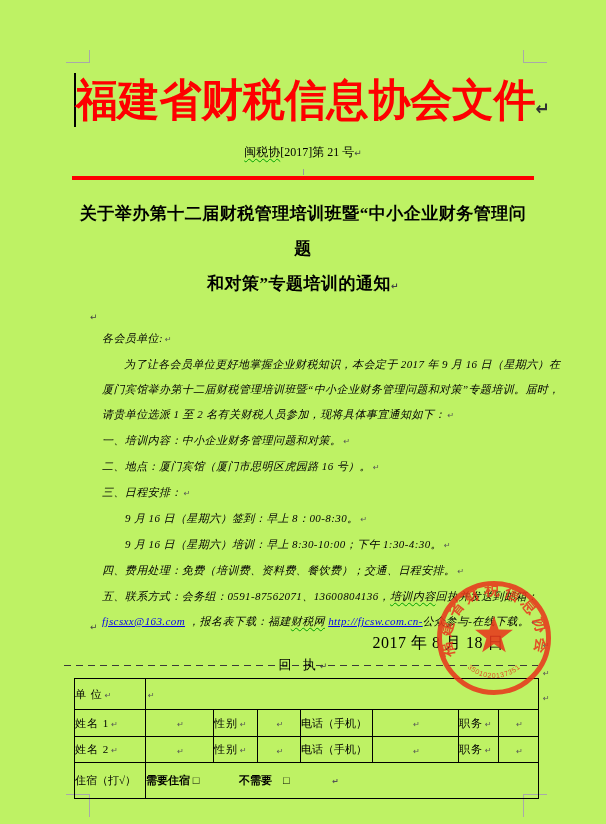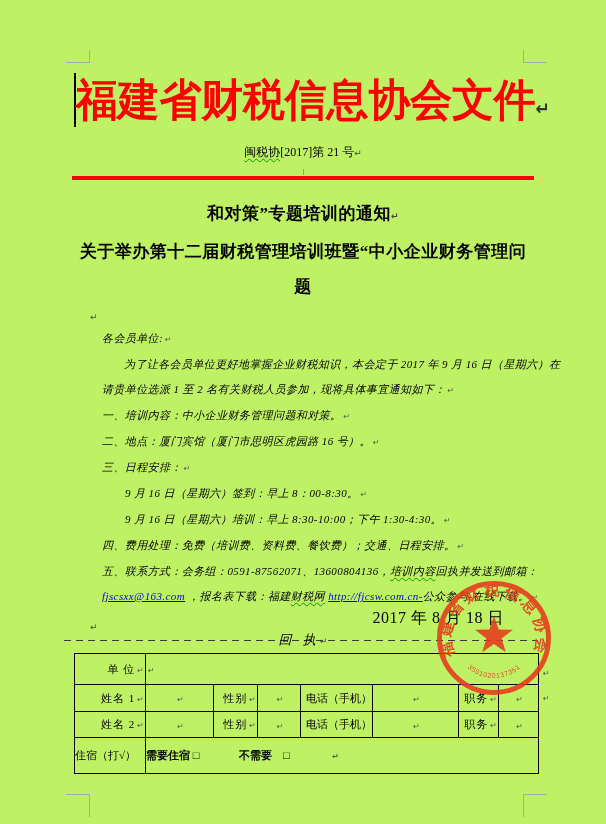--- a/index.html
+++ b/index.html
@@ -24,28 +24,28 @@
   .indent2{padding-left:22px;}
   .indent-sched{padding-left:23px;}
   .date-line{font-size:16px;line-height:20px;margin-top:-2px;text-align:right;padding-right:30px;letter-spacing:0.5px;}
   
   .pm{font-size:9px;color:#444;font-family:"DejaVu Sans",sans-serif;}
   .pm-sm{font-size:8px;color:#555;font-family:"DejaVu Sans",sans-serif;margin-left:2px;}
   
   .wavy{text-decoration:underline wavy #00a000;text-decoration-thickness:1px;text-underline-offset:2px;}
   a.lnk{color:#0000ee;text-decoration:underline;}
   
-  .sep{position:relative;margin-top:2px;height:20px;text-align:center;font-size:13px;line-height:20px;font-style:italic;}
+  .sep{position:relative;margin-top:2px;height:20px;text-align:center;font-size:13px;line-height:20px;}
   .sep::before{content:"";position:absolute;left:-8px;right:-4px;top:10px;height:1px;
       background:repeating-linear-gradient(90deg,#3a3a3a 0 7px,transparent 7px 12px);}
   .sep-label{position:relative;letter-spacing:4px;}
   
   table.receipt{border-collapse:collapse;table-layout:fixed;margin-left:2px;margin-top:3px;width:464px;}
   table.receipt td{border:1px solid #000;font-size:11px;padding:0;vertical-align:middle;overflow:hidden;}
-  td.lab{text-align:right;letter-spacing:1px;margin-left:47px;}
+  td.lab{text-align:left;letter-spacing:1px;margin-left:47px;}
   td.val{text-align:center;}
   tr.r1 td{height:30px;} tr.r2 td{height:26px;} tr.r3 td{height:25px;} tr.r4 td{height:35px;}
   td.stay-lab{line-height:15px;padding:0 8px;text-align:left;}
   td.stay-val{padding-left:24px;font-weight:bold;font-size:10.5px;}
   td.unit-val{text-align:left;padding-left:10px;}
   .note1{margin-left:-4px;margin-top:4px;font-size:11px;line-height:19px;letter-spacing:2.2px;white-space:nowrap;}
   .note2{margin-left:14px;font-size:11px;line-height:19px;letter-spacing:0.6px;white-space:nowrap;}
   
   .stamp{position:absolute;left:424px;top:568px;opacity:0.88;}
   
@@ -76,33 +76,34 @@
 
     <div class="docno">
       <span class="wavy">闽税协</span><span>[2017]第 21 号</span><span class="pm">↵</span>
     </div>
 
     <div class="rule">
       <div class="center-tick"></div>
     </div>
 
     <div class="ntitle">
+      <div>关于举办第十二届财税管理培训班暨“中小企业财务管理问题</div>
       <div>
         <span>和对策”专题培训的通知</span><span class="pm">↵</span>
       </div>
-      <div>关于举办第十二届财税管理培训班暨“中小企业财务管理问题</div>
     </div>
 
     <div class="pline"><span class="pm">↵</span></div>
 
     <div class="body-line">
       <span>各会员单位:</span><span class="pm-sm">↵</span>
     </div>
 
     <div class="body-line indent2">为了让各会员单位更好地掌握企业财税知识，本会定于 2017 年 9 月 16 日（星期六）在</div>
+    <div class="body-line">厦门宾馆举办第十二届财税管理培训班暨“中小企业财务管理问题和对策”专题培训。届时，</div>
     <div class="body-line">
       <span>请贵单位选派 1 至 2 名有关财税人员参加，现将具体事宜通知如下：</span><span class="pm-sm">↵</span>
     </div>
 
     <div class="body-line">
       <span>一、培训内容：中小企业财务管理问题和对策。</span><span class="pm-sm">↵</span>
     </div>
     <div class="body-line">
       <span>二、地点：厦门宾馆（厦门市思明区虎园路 16 号）。</span><span class="pm-sm">↵</span>
     </div>

